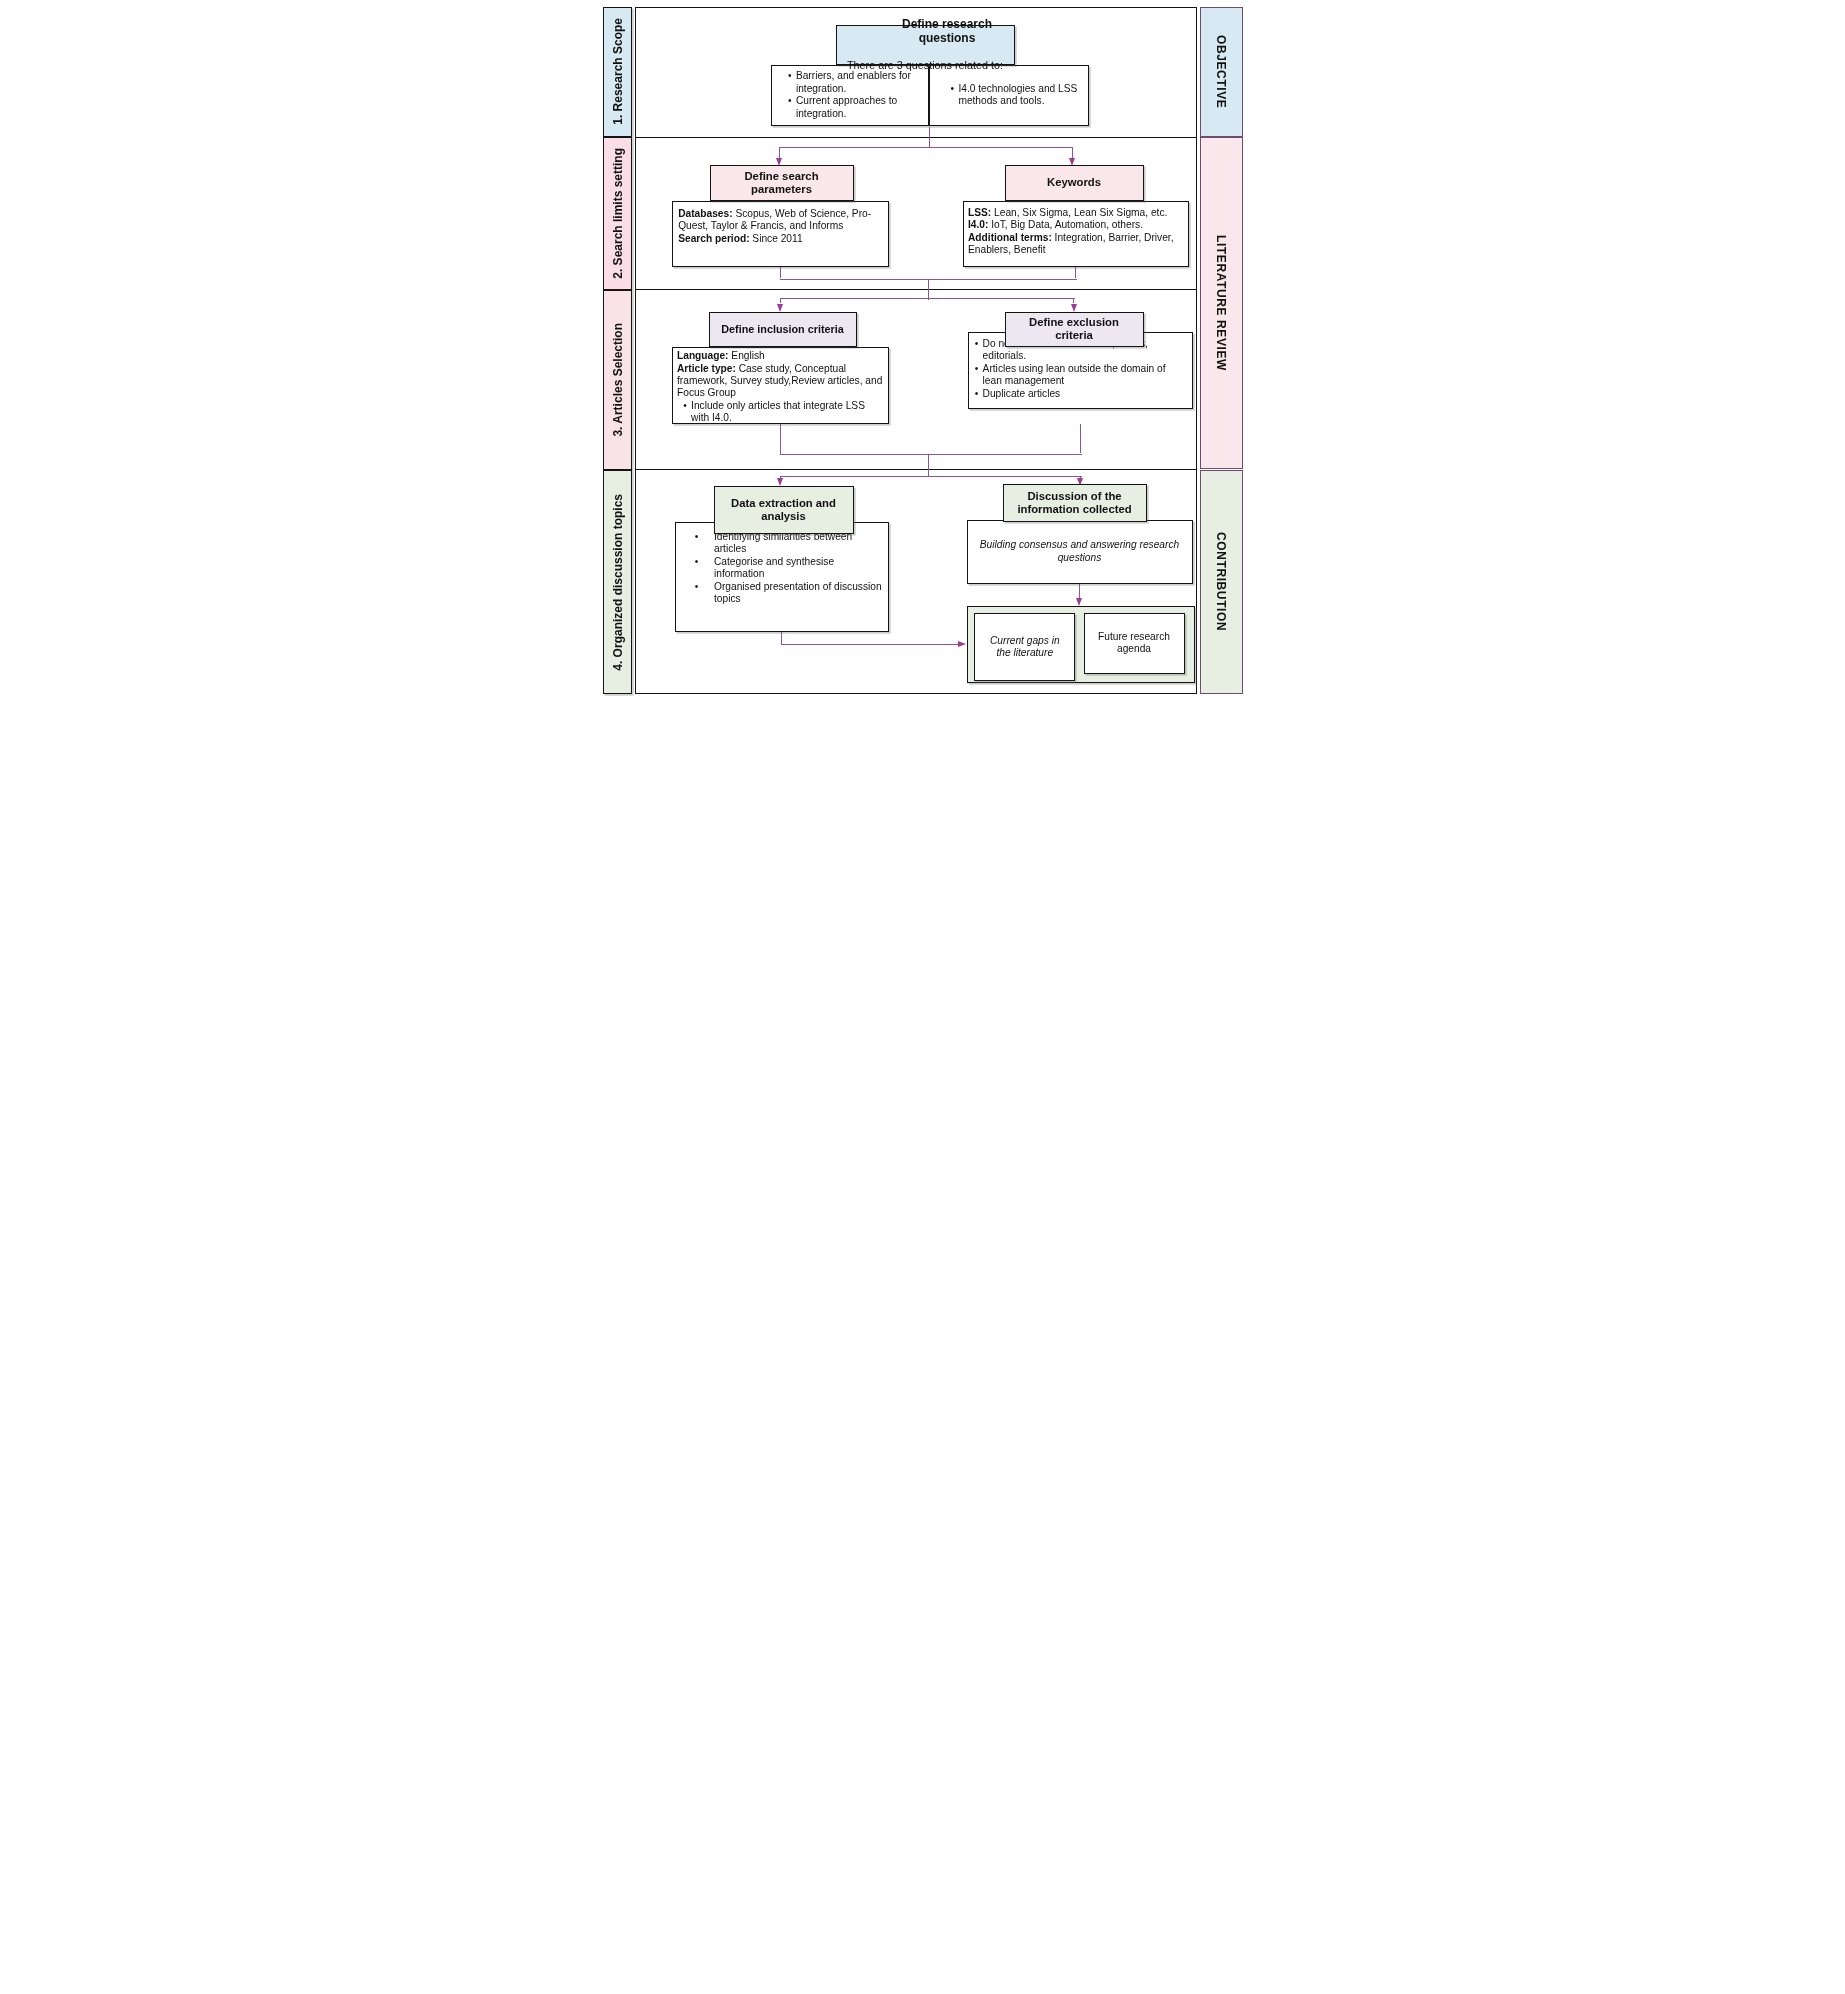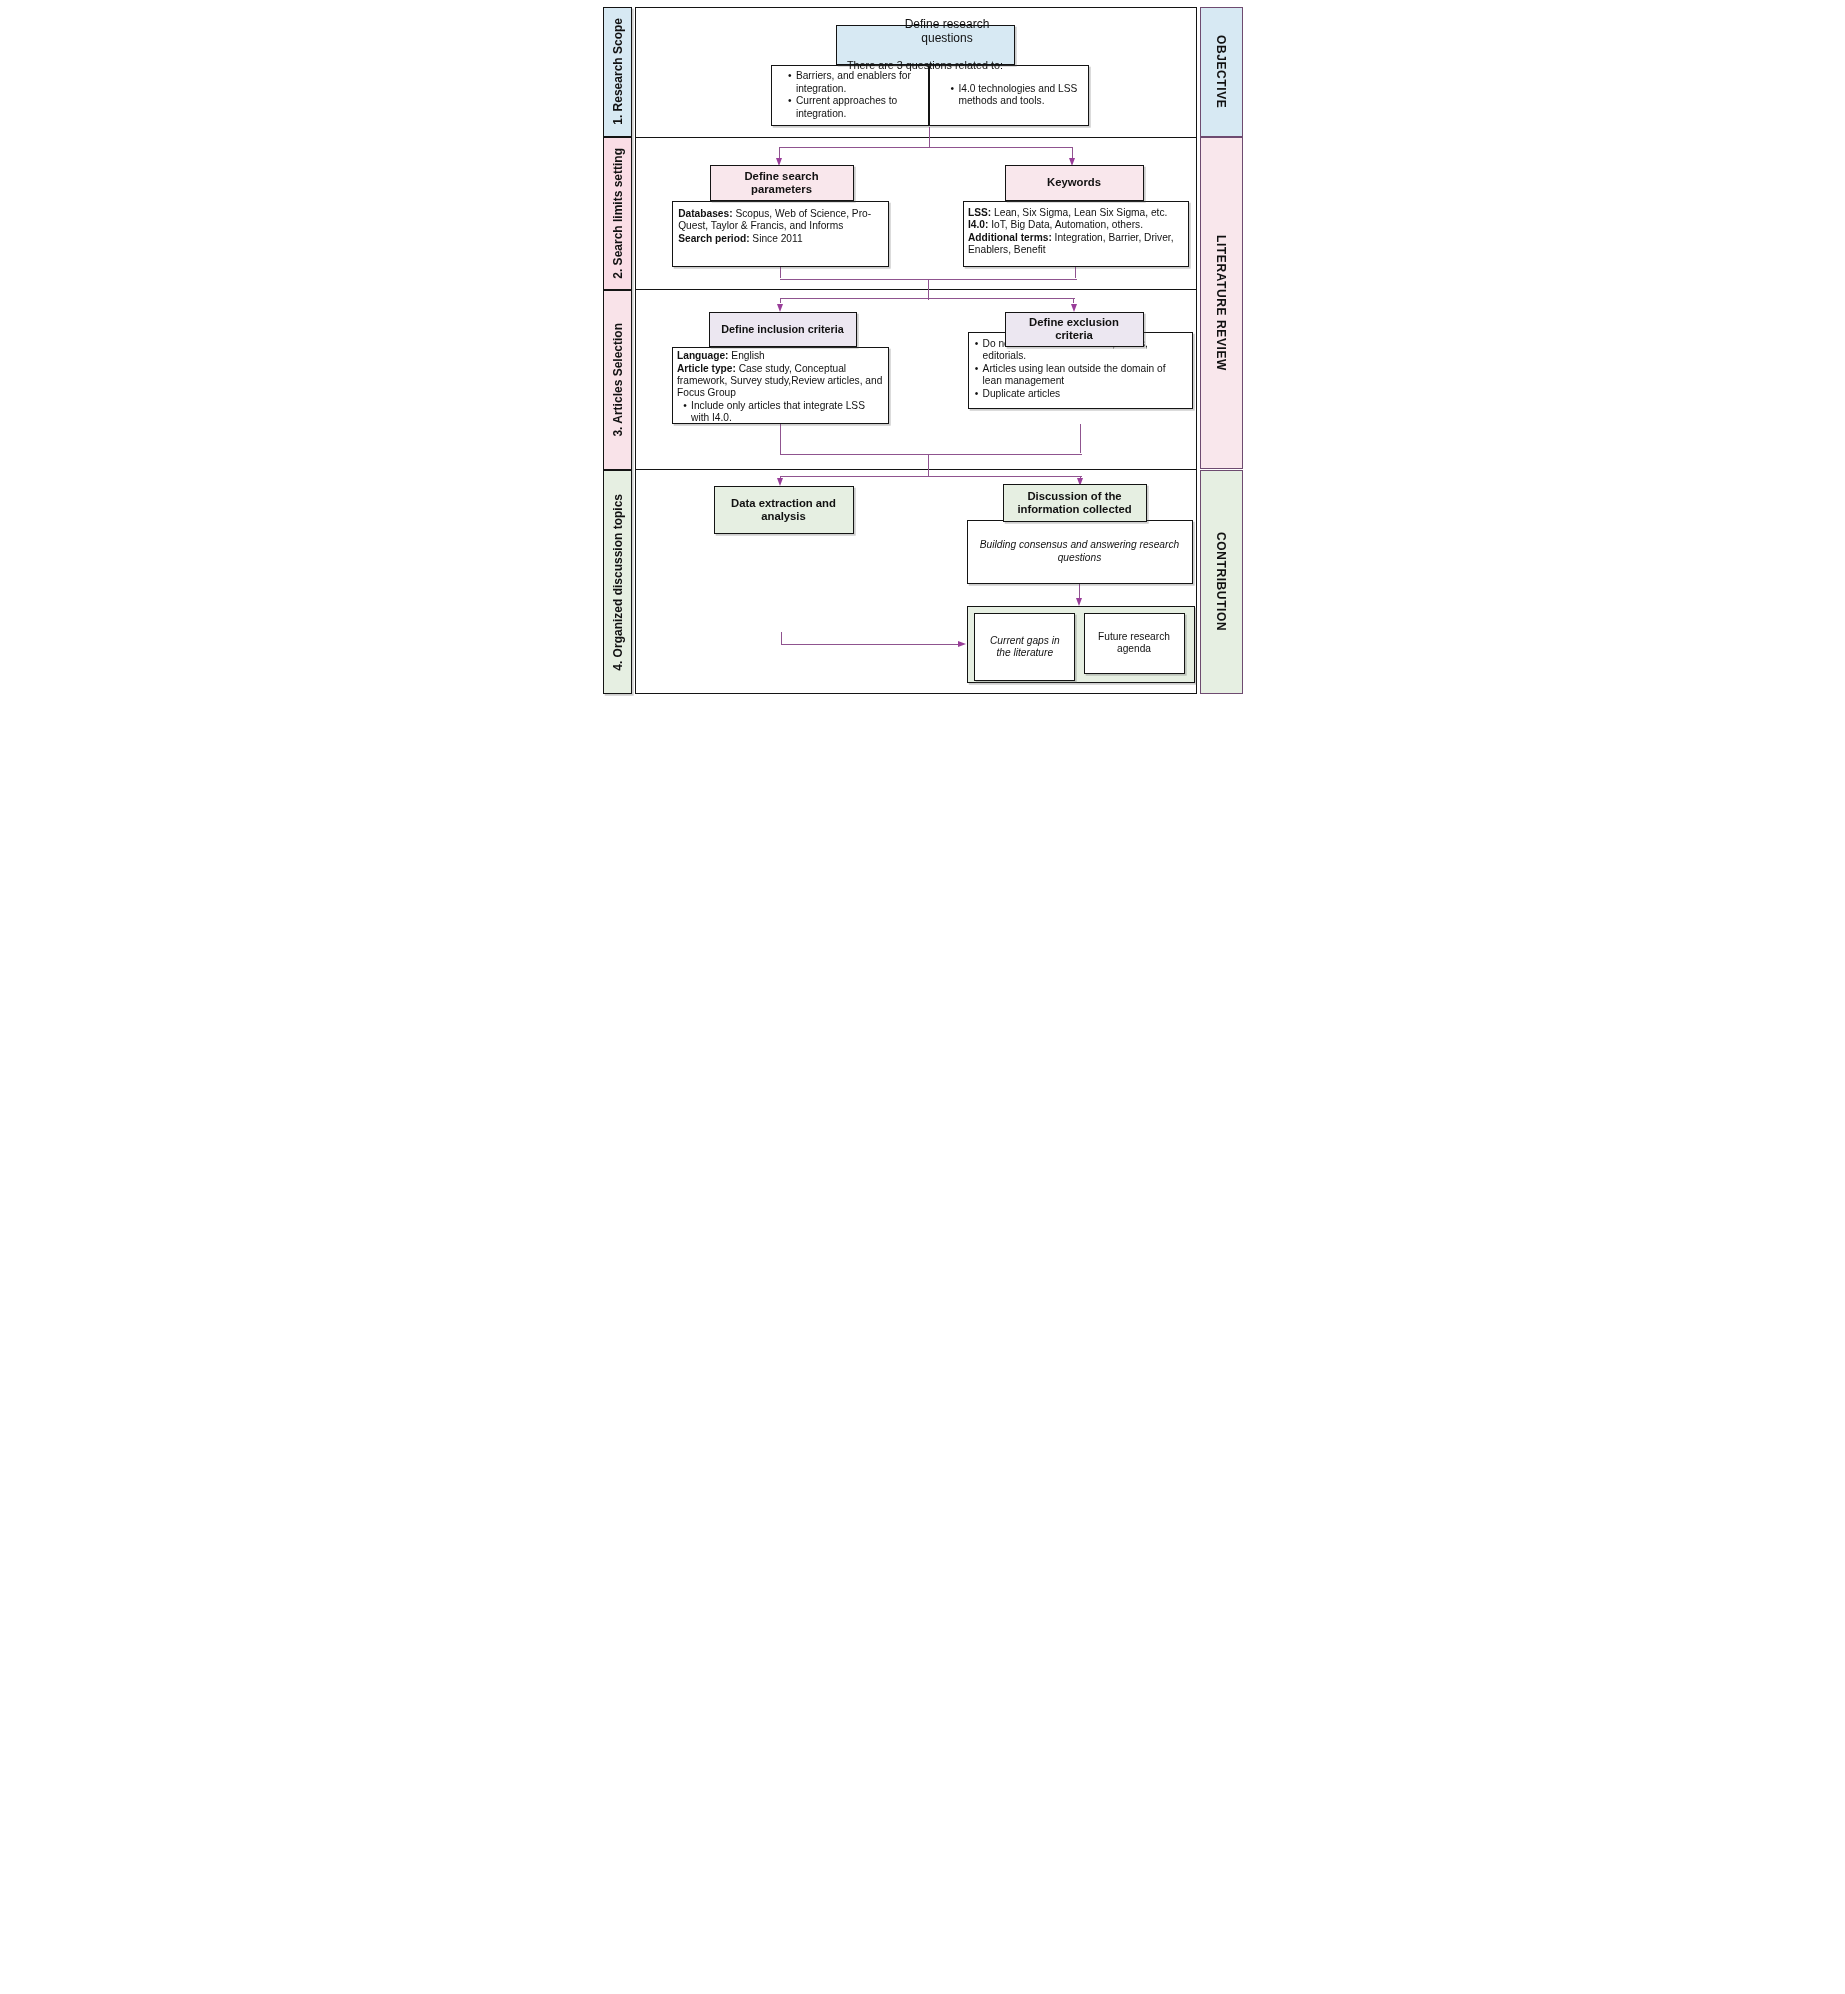--- a/index.html
+++ b/index.html
@@ -76,21 +76,21 @@
   </div>
 
   <div id="main" class="abs" style="left:35px;top:6.8px;width:562px;height:687px;">
 
     <div class="divider" style="top:129px;"></div>
     <div class="divider" style="top:281px;"></div>
     <div class="divider" style="top:461px;"></div>
 
     <div class="abs box hdr c-blue" style="left:200px;top:17px;width:179px;height:40px;font-weight:normal;">
       <div>
-        <div style="font-weight:normal;font-size:12px;margin-left:44px;">Define research questions</div>
+        <div style="font-weight:bold;font-size:12px;margin-left:44px;">Define research questions</div>
         <div style="font-size:10.8px;">There are 3 questions related to:</div>
       </div>
     </div>
 
     <div class="abs box detail center-col" style="left:135px;top:57px;width:158px;height:61px;padding:1.1px 4.5px 1.1px 14.8px;">
       <p class="blt">Barriers, and enablers for integration.</p>
       <p class="blt">Current approaches to integration.</p>
     </div>
     <div class="abs box detail center-col" style="left:293px;top:57px;width:160px;height:61px;padding:1.1px 4.5px 1.1px 19.3px;">
       <p class="blt">I4.0 technologies and LSS methods and tools.</p>
@@ -157,20 +157,25 @@
     <div class="hline" style="left:144px;top:468px;width:302px;"></div>
     <div class="vline" style="left:144px;top:468px;height:4px;"></div>
     <div class="vline" style="left:444px;top:468px;height:4px;"></div>
     <div class="ah-down" style="left:141px;top:470px;"></div>
     <div class="ah-down" style="left:441px;top:470px;"></div>
 
     <div class="abs box hdr c-green" style="left:78px;top:478px;width:140px;height:48px;text-align:center;">
       <span>Data extraction and
 analysis</span>
     </div>
+    <div class="abs box detail" style="left:39px;top:514px;width:214px;height:110px;padding:8px 4.5px;">
+      <p class="blt-wide">Identifying similarities between articles</p>
+      <p class="blt-wide">Categorise and synthesise information</p>
+      <p class="blt-wide">Organised presentation of discussion topics</p>
+    </div>
 
     <div class="abs box hdr c-green" style="left:367px;top:476px;width:144px;height:38px;">
       <span>Discussion of the
 information collected</span>
     </div>
     <div class="abs box detail" style="left:331px;top:512px;width:226px;height:64px;display:flex;align-items:center;justify-content:center;text-align:center;padding:2.3px 11.3px;font-style:italic;">
       <span>Building consensus and answering research questions</span>
     </div>
 
     <div class="vline" style="left:443px;top:575px;height:16px;"></div>

